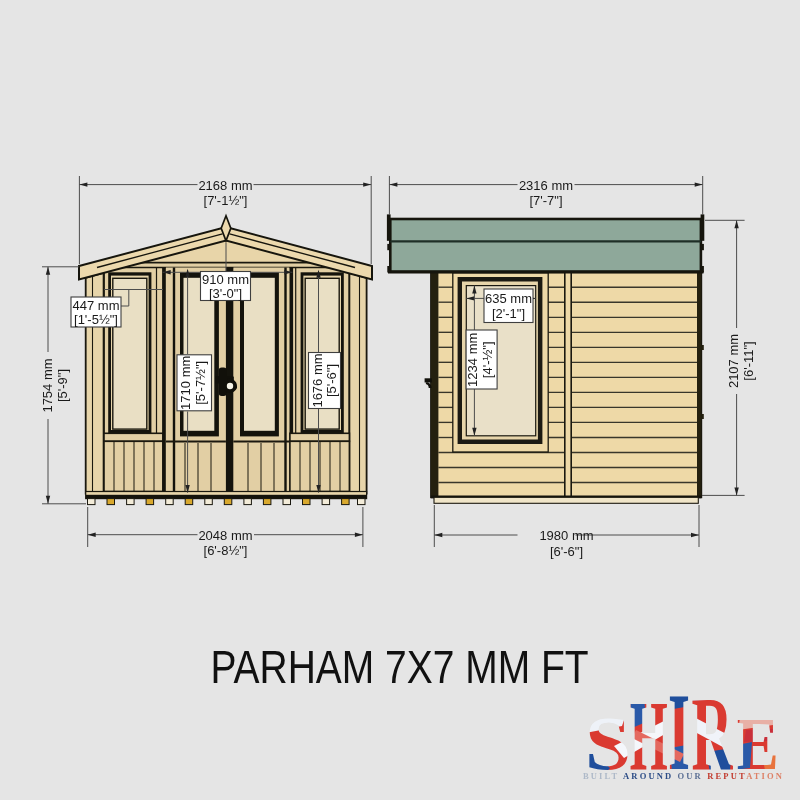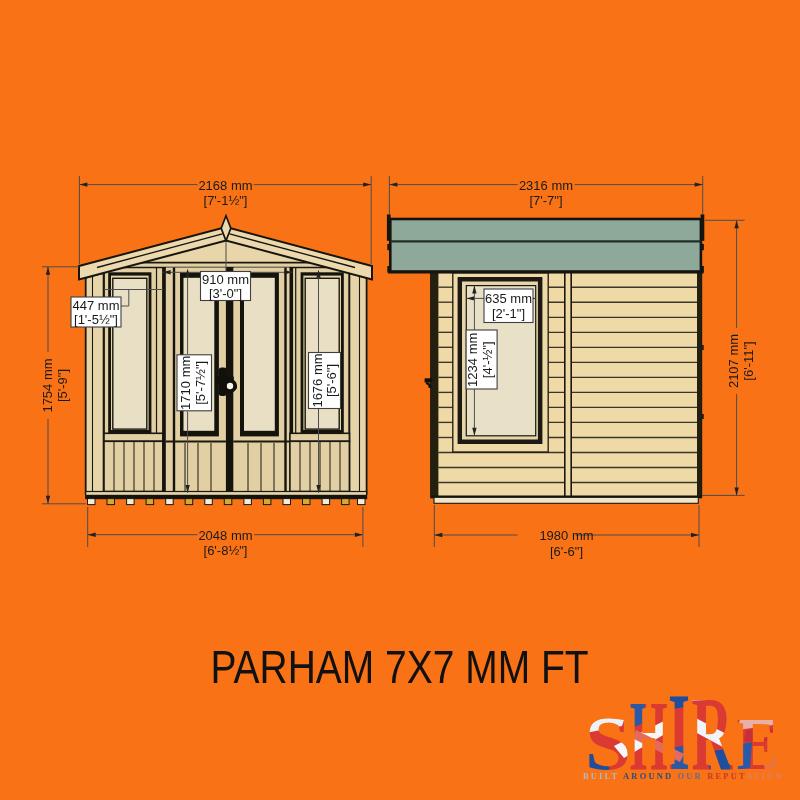--- a/index.html
+++ b/index.html
@@ -1,16 +1,16 @@
 <!DOCTYPE html>
 <html><head>
 <meta charset="utf-8">
 <style>
   html,body{margin:0;padding:0;background:#ffffff;}
-  .page{position:relative;width:800px;height:800px;background:#f97316;overflow:hidden;
+  .page{position:relative;width:800px;height:800px;background:#e5e5e5;overflow:hidden;
         font-family:"Liberation Sans",sans-serif;}
   #dims text{font-family:"Liberation Sans",sans-serif;fill:#1a1a1a;}
   svg{opacity:0.999;}
 </style>
 </head>
 <body>
 <div class="page">
 <svg width="800" height="800" viewBox="0 0 800 800">
 <g id="front">
 

